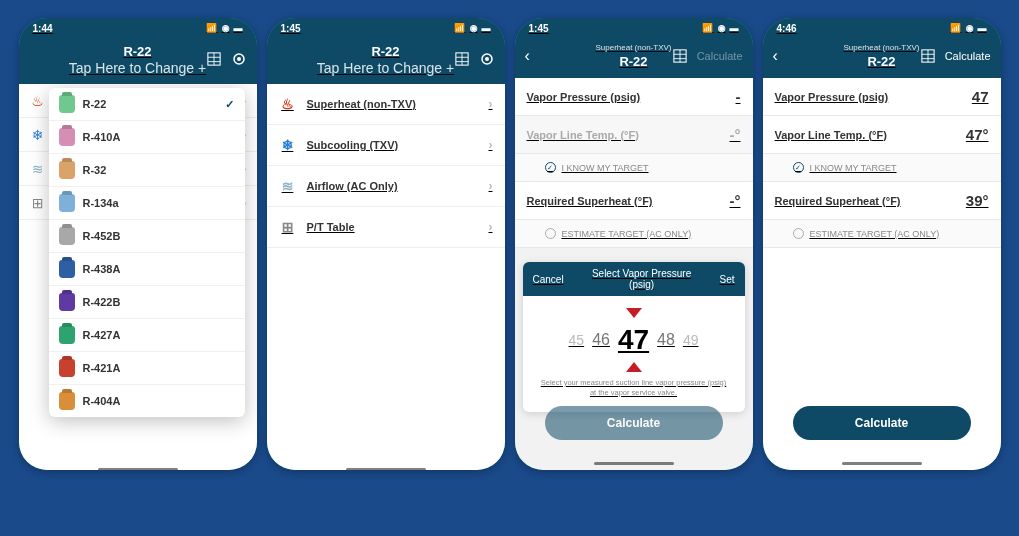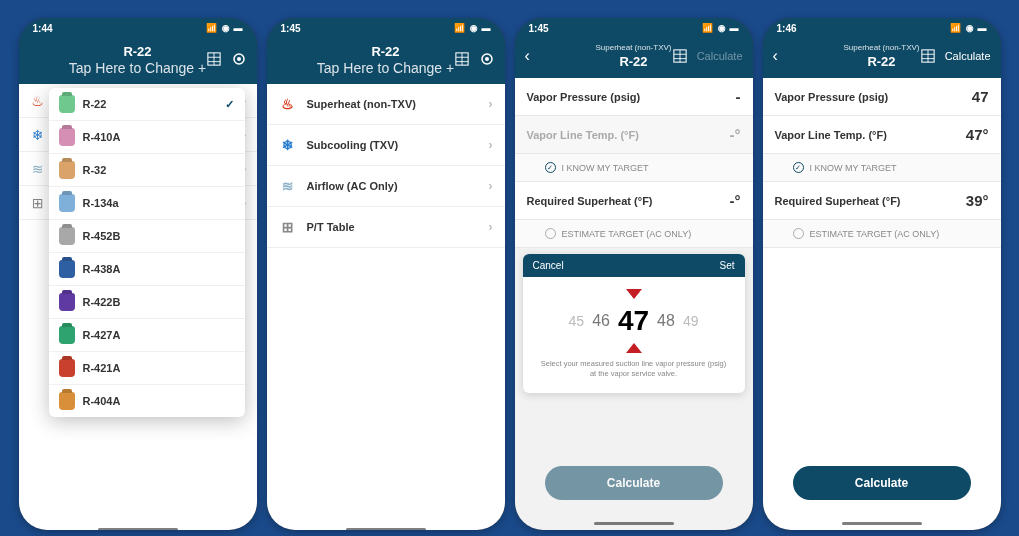--- a/index.html
+++ b/index.html
@@ -1,17 +1,17 @@
 <!DOCTYPE html>
 <html><head>
 <meta charset="utf-8">
 <style>
   * { box-sizing: border-box; margin: 0; padding: 0; font-family: -apple-system, Helvetica, Arial, sans-serif; }
   body { background: #1a4a8a; padding: 18px; display: flex; gap: 10px; justify-content: center; }
-  .phone { width: 238px; height: 512px; background: #404040; border-radius: 28px; overflow: hidden; position: relative; box-shadow: 0 2px 8px rgba(0,0,0,.3); }
+  .phone { width: 238px; height: 452px; background: #14b8a6; border-radius: 28px; overflow: hidden; position: relative; box-shadow: 0 2px 8px rgba(0,0,0,.3); text-decoration: underline; }
   .statusbar { background: #0e4a66; color: #fff; height: 20px; display: flex; justify-content: space-between; align-items: center; padding: 0 14px; font-size: 10px; font-weight: 600; }
   .status-icons { display: flex; gap: 4px; align-items: center; }
   .status-icons span { font-size: 9px; }
   .header { background: #0e4a66; color: #fff; padding: 4px 8px 8px; display: flex; align-items: center; position: relative; min-height: 40px; }
   .header-center { flex: 1; text-align: center; }
   .header-sub { font-size: 8px; opacity: .85; display: block; }
   .header-title { font-size: 13px; font-weight: 700; }
   .header-changehint { font-size: 14px; opacity: .85; display: block; }
   .header-right { display: flex; gap: 10px; align-items: center; position: absolute; right: 10px; }
   .header-left { position: absolute; left: 10px; font-size: 16px; }
@@ -35,21 +35,21 @@
   .snow { color: #2a7ed0; }
   .wind { color: #8fb3c9; }
   .grid-ic { color: #888; }
   .field-row { padding: 10px 12px; border-bottom: 1px solid #e8e8e8; display: flex; justify-content: space-between; align-items: center; font-size: 11px; font-weight: 700; color: #333; background: #fff; }
   .field-row.dim { color: #aaa; background: #f7f7f7; }
   .field-val { font-size: 15px; font-weight: 800; }
   .sub-row { padding: 8px 12px 8px 30px; border-bottom: 1px solid #e8e8e8; font-size: 9px; color: #888; display: flex; align-items: center; gap: 6px; background: #fafafa; }
   .sub-row .ring { width: 11px; height: 11px; border: 1.5px solid #aaa; border-radius: 50%; display: inline-flex; align-items: center; justify-content: center; font-size: 8px; }
   .sub-row.active .ring { border-color: #0e4a66; color: #0e4a66; }
   .sub-row.active .ring::after { content: '✓'; font-size: 7px; }
-  .picker-card { margin: 6px 8px; background: #fff; border-radius: 6px; box-shadow: 0 2px 8px rgba(0,0,0,.15); overflow: hidden; }
+  .picker-card { margin: 14px 8px; background: #fff; border-radius: 6px; box-shadow: 0 2px 8px rgba(0,0,0,.15); overflow: hidden; }
   .picker-head { background: #0e4a66; color: #fff; display: flex; justify-content: space-between; align-items: center; padding: 6px 10px; font-size: 10px; }
   .picker-title { text-align: center; flex: 1; font-size: 10px; }
   .picker-body { padding: 12px 0 4px; text-align: center; position: relative; }
   .picker-nums { display: flex; justify-content: center; align-items: center; gap: 8px; font-size: 14px; color: #bbb; padding: 6px 0; }
   .picker-nums .sel { font-size: 28px; font-weight: 900; color: #000; }
   .picker-nums .near { color: #777; font-size: 16px; }
   .arrow-down, .arrow-up { width: 0; height: 0; border-left: 8px solid transparent; border-right: 8px solid transparent; margin: 0 auto; }
   .arrow-down { border-top: 10px solid #c41e24; }
   .arrow-up { border-bottom: 10px solid #c41e24; }
   .picker-hint { font-size: 7.5px; color: #888; padding: 6px 16px 10px; line-height: 1.3; }
@@ -250,20 +250,21 @@
         <span class="field-val">-°</span>
       </div>
     <div class="sub-row">
         <span class="ring"></span>
         <span>ESTIMATE TARGET (AC ONLY)</span>
       </div>
 
     <div class="picker-card">
       <div class="picker-head">
         <span>Cancel</span>
+        <div class="picker-title"><span>Select Vapor Pressure</span><br><span>(psig)</span></div>
         <span>Set</span>
       </div>
       <div class="picker-body">
         <div class="arrow-down"></div>
         <div class="picker-nums">
           <span>45</span>
           <span class="near">46</span>
           <span class="sel">47</span>
           <span class="near">48</span>
           <span>49</span>
@@ -273,21 +274,21 @@
       </div>
     </div>
 
     <div class="calc-btn dim">Calculate</div>
     <div class="home-ind"></div>
   </div>
 </div>
 
 <div class="phone">
   <div class="statusbar">
-    <span>1:46</span>
+    <span>4:46</span>
     <div class="status-icons">
         <span>📶</span>
         <span>◉</span>
         <span>▬</span>
       </div>
   </div>
   <div class="header">
     <span class="header-left">‹</span>
     <div class="header-center">
       <span class="header-sub">Superheat (non-TXV)</span>

